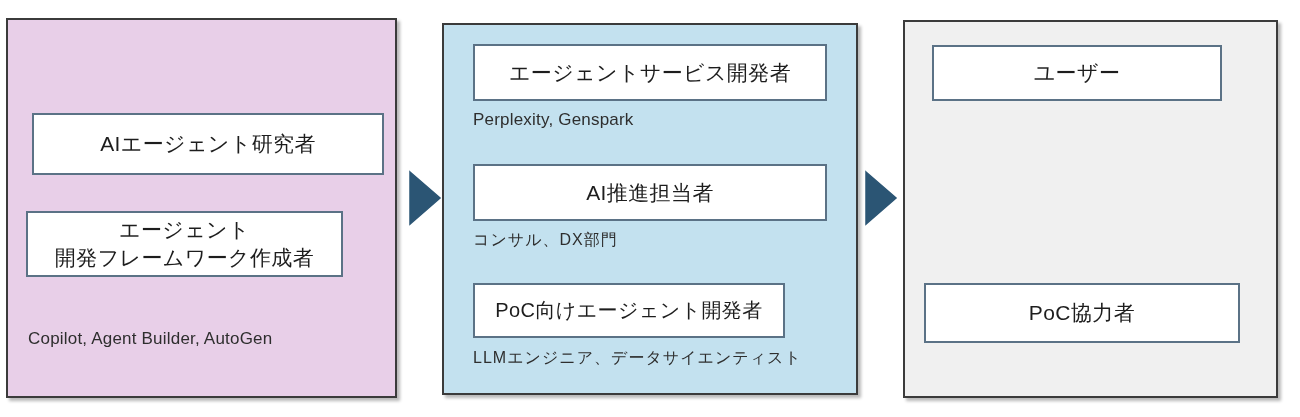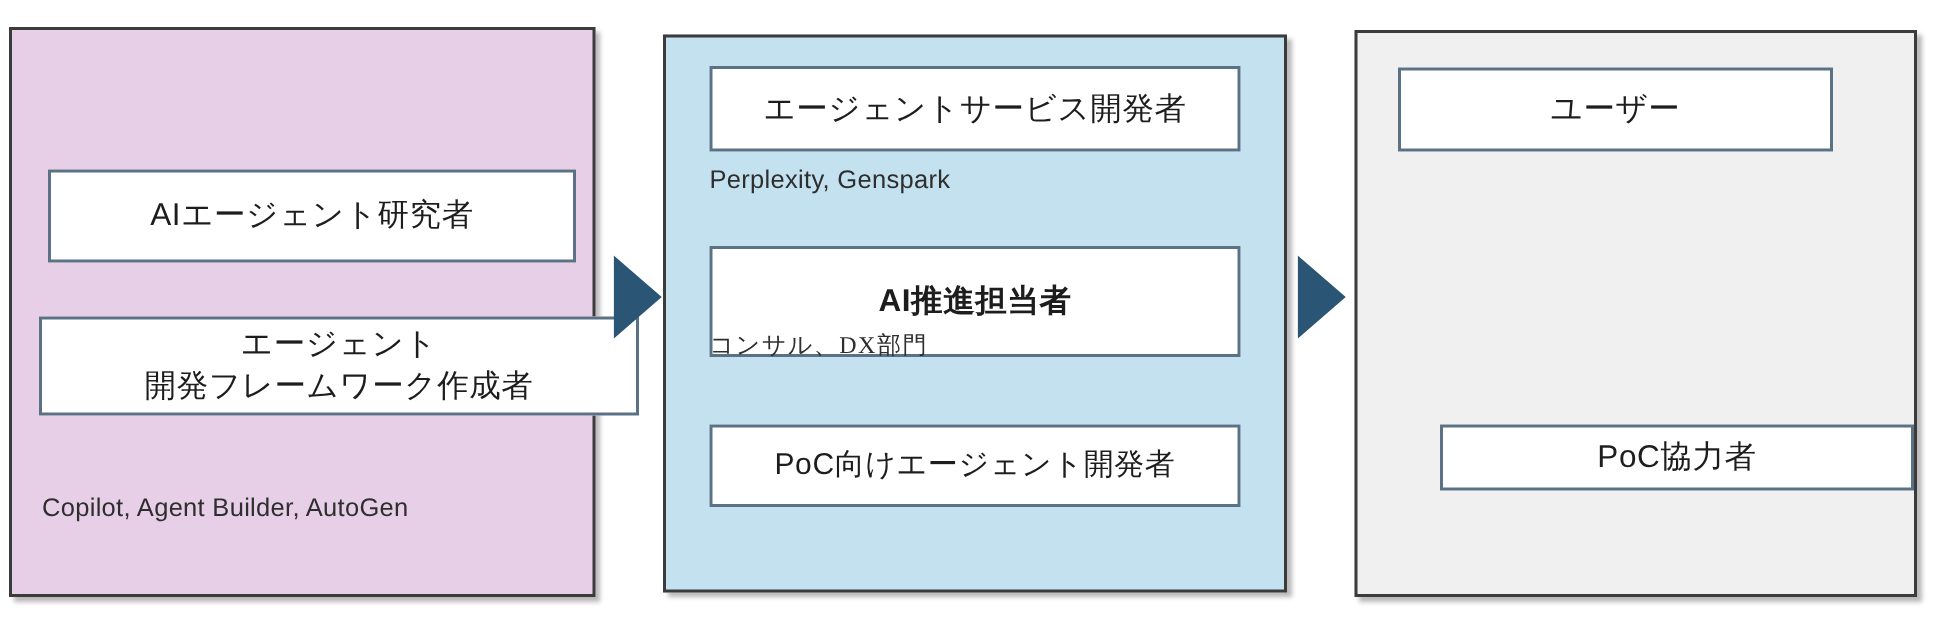--- a/index.html
+++ b/index.html
@@ -72,57 +72,58 @@
 
 <div id="stage">
 
   <div class="panel panel-pink" style="left:6px; top:18px; width:391px; height:380px;">
   </div>
 
   <div class="role-box" style="left:32px; top:113px; width:352px; height:62px;">
     <span class="role-label">AIエージェント研究者</span>
   </div>
 
-  <div class="role-box" style="left:26px; top:211px; width:400px; height:66px;">
+  <div class="role-box" style="left:26px; top:211px; width:317px; height:66px;">
     <span class="role-label">エージェント
 開発フレームワーク作成者</span>
   </div>
 
   <div class="caption" style="left:28px; top:285px;margin-top:44px;">Copilot, Agent Builder, AutoGen</div>
 
   <svg class="arrow" style="left:408px; top:170px;" width="34" height="56" viewBox="0 0 34 56">
     <polygon points="2,2 32,28 2,54" fill="#2b5574" stroke="#2b5574" stroke-width="1.5"></polygon>
   </svg>
 
   <div class="panel panel-blue" style="left:442px; top:23px; width:416px; height:372px;">
   </div>
 
   <div class="role-box" style="left:473px; top:44px; width:354px; height:57px;">
     <span class="role-label">エージェントサービス開発者</span>
   </div>
   <div class="caption" style="left:473px; top:110px;">Perplexity, Genspark</div>
 
-  <div class="role-box" style="left:473px; top:164px; width:354px; height:74px;font-weight:bold;">
+  <div class="role-box" style="left:473px; top:164px; width:354px; height:57px;">
     <span class="role-label">AI推進担当者</span>
   </div>
-  <div class="caption jp" style="left:473px; top:220px;font-family:Liberation Serif, serif;">コンサル、DX部門</div>
+  <div class="caption jp" style="left:473px; top:230px;">コンサル、DX部門</div>
 
-  <div class="role-box" style="left:473px; top:283px; width:354px; height:55px;">
+  <div class="role-box" style="left:473px; top:283px; width:312px; height:55px;">
     <span class="role-label small">PoC向けエージェント開発者</span>
   </div>
+  <div class="caption jp" style="left:473px; top:348px;">LLMエンジニア、データサイエンティスト</div>
 
   <svg class="arrow" style="left:864px; top:170px;" width="34" height="56" viewBox="0 0 34 56">
     <polygon points="2,2 32,28 2,54" fill="#2b5574" stroke="#2b5574" stroke-width="1.5"></polygon>
   </svg>
 
   <div class="panel panel-gray" style="left:903px; top:20px; width:375px; height:378px;">
   </div>
 
   <div class="role-box" style="left:932px; top:45px; width:290px; height:56px;">
     <span class="role-label">ユーザー</span>
   </div>
 
 
-  <div class="role-box" style="left:960px; top:283px; width:316px; height:44px;">
+  <div class="role-box" style="left:924px; top:283px; width:316px; height:60px;">
     <span class="role-label">PoC協力者</span>
   </div>
 
 </div>
 
 </body></html>

